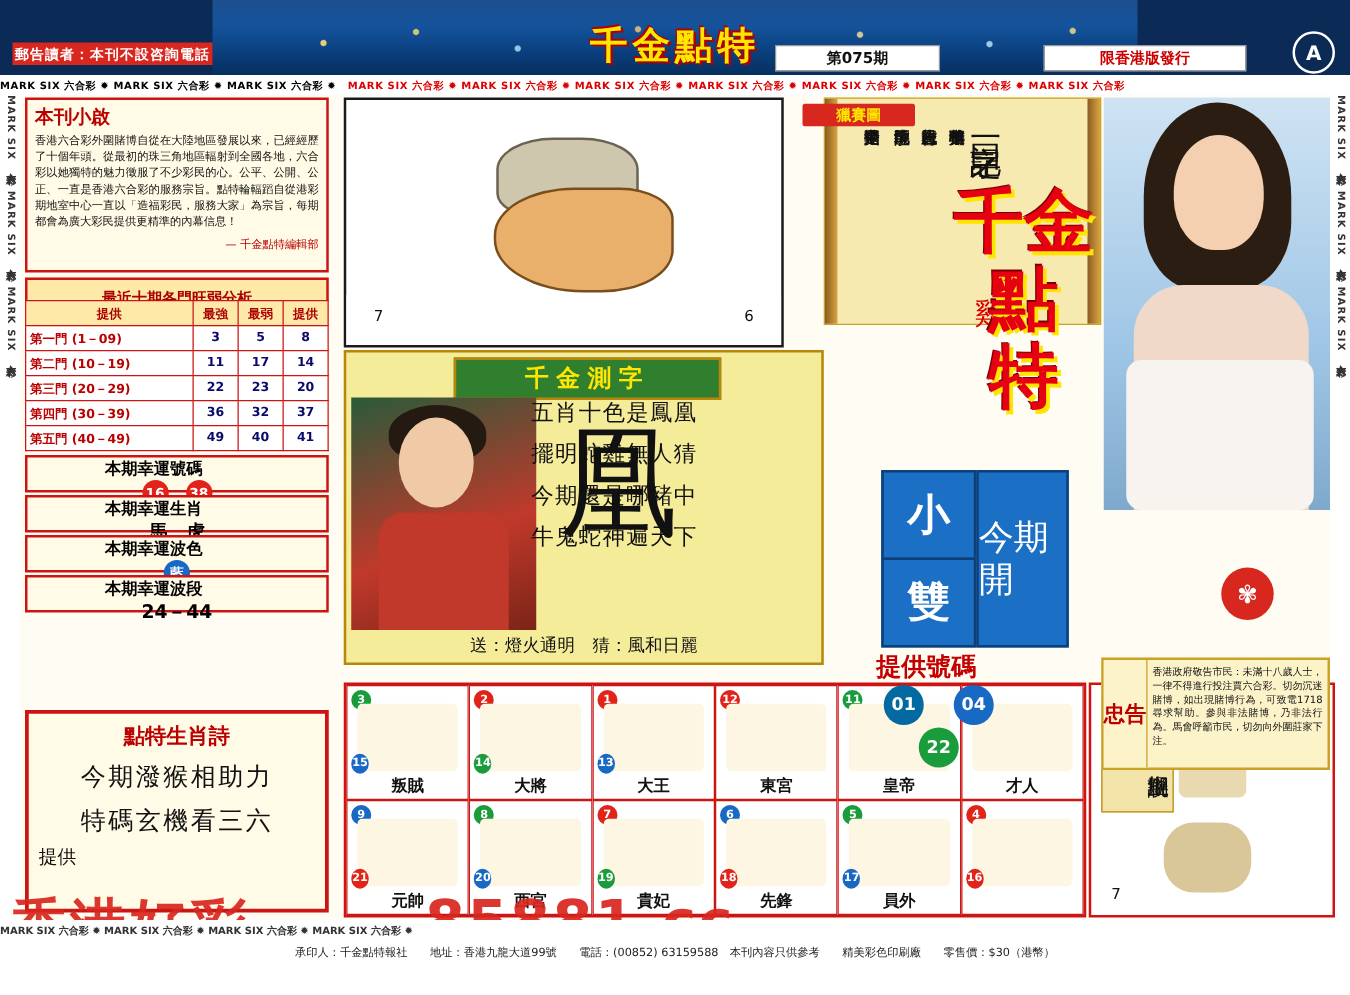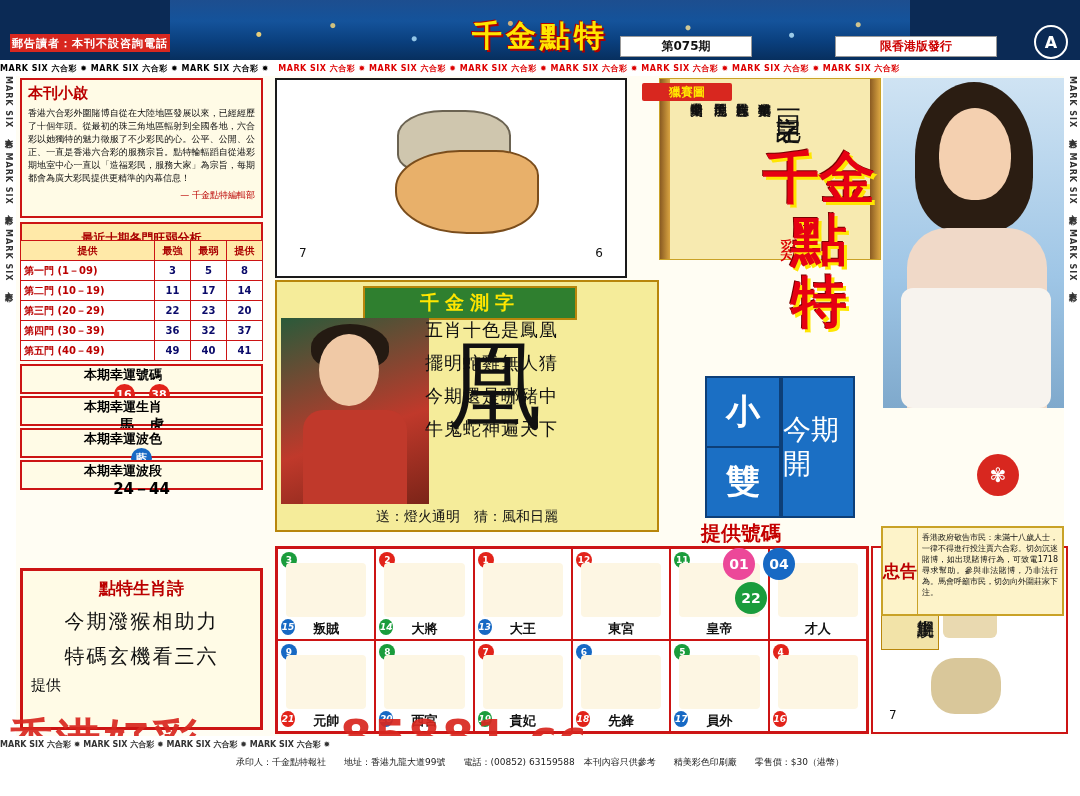--- a/index.html
+++ b/index.html
@@ -110,22 +110,22 @@
   .versesWrap .vline{font-size:18px;color:#111;margin-bottom:9px;letter-spacing:1px;
     font-family:"DejaVu Serif","Liberation Serif",serif;}
 
   
   .zodiac{position:absolute;left:259px;top:470px;width:590px;height:184px;border:2px solid #cc1414;background:#fff;}
   .zgrid{display:grid;grid-template-columns:repeat(6,1fr);grid-template-rows:repeat(2,1fr);width:100%;height:100%;}
   .zcell{border:1px solid #cc1414;position:relative;background:#fff;box-sizing:border-box;}
   .zcell .art{position:absolute;left:8px;top:14px;right:8px;bottom:22px;background:#fdf6e3;border-radius:4px;}
   .zcell .nTL{position:absolute;left:3px;top:3px;width:16px;height:16px;border-radius:50%;color:#fff;font-size:9px;
     display:flex;align-items:center;justify-content:center;font-weight:bold;}
-  .zcell .nBL{position:absolute;left:3px;bottom:4px;width:14px;height:16px;border-radius:50%;color:#fff;font-size:9px;
-    display:flex;align-items:center;justify-content:center;font-weight:bold;font-style:italic;}
+  .zcell .nBL{position:absolute;left:3px;bottom:20px;width:14px;height:16px;border-radius:50%;color:#fff;font-size:9px;
+    display:flex;align-items:center;justify-content:center;font-weight:bold;}
   .zcell .label{position:absolute;left:0;bottom:1px;width:100%;text-align:center;font-size:13px;color:#111;font-weight:bold;
     font-family:"DejaVu Serif","Liberation Serif",serif;}
 
   
   .rightcol{position:absolute;left:643px;top:0;width:405px;height:660px;}
   .scroll{position:absolute;left:0;top:2px;width:220px;height:180px;background:#f7eab0;border:1px solid #c9a227;}
   .scroll .rod{position:absolute;top:0;left:0;width:10px;height:180px;background:linear-gradient(90deg,#8a5b22,#d9a441);}
   .scroll .rodR{left:210px;}
   .scroll .col{position:absolute;writing-mode:vertical-rl;font-size:13px;color:#111;line-height:16px;
     font-family:"DejaVu Serif","Liberation Serif",serif;}
@@ -436,21 +436,21 @@
         <div class="ch">點</div>
         <div class="ch">特</div>
       </div>
 
       <div class="smallBox">小</div>
       <div class="dblBox">雙</div>
       <div class="jinqi">今期開</div>
 
       <div class="provide">提供號碼</div>
       <div class="provNums">
-        <div class="b" style="background:#ec4899;left:16px;top:0">01</div>
+        <div class="b" style="background:#0369a1;left:0;top:0">01</div>
         <div class="b" style="background:#1769c4;left:56px;top:0">04</div>
         <div class="b" style="background:#1a9c3c;left:28px;top:34px">22</div>
       </div>
 
       <div class="hkflag">✾</div>
 
       <div class="zhonggao">
         <div class="zg">忠告</div>
         <div class="txt">香港政府敬告市民：未滿十八歲人士，一律不得進行投注賈六合彩。切勿沉迷賭博，如出現賭博行為，可致電1718 尋求幫助。參與非法賭博，乃非法行為。馬會呼籲市民，切勿向外圍莊家下注。</div>
       </div>

